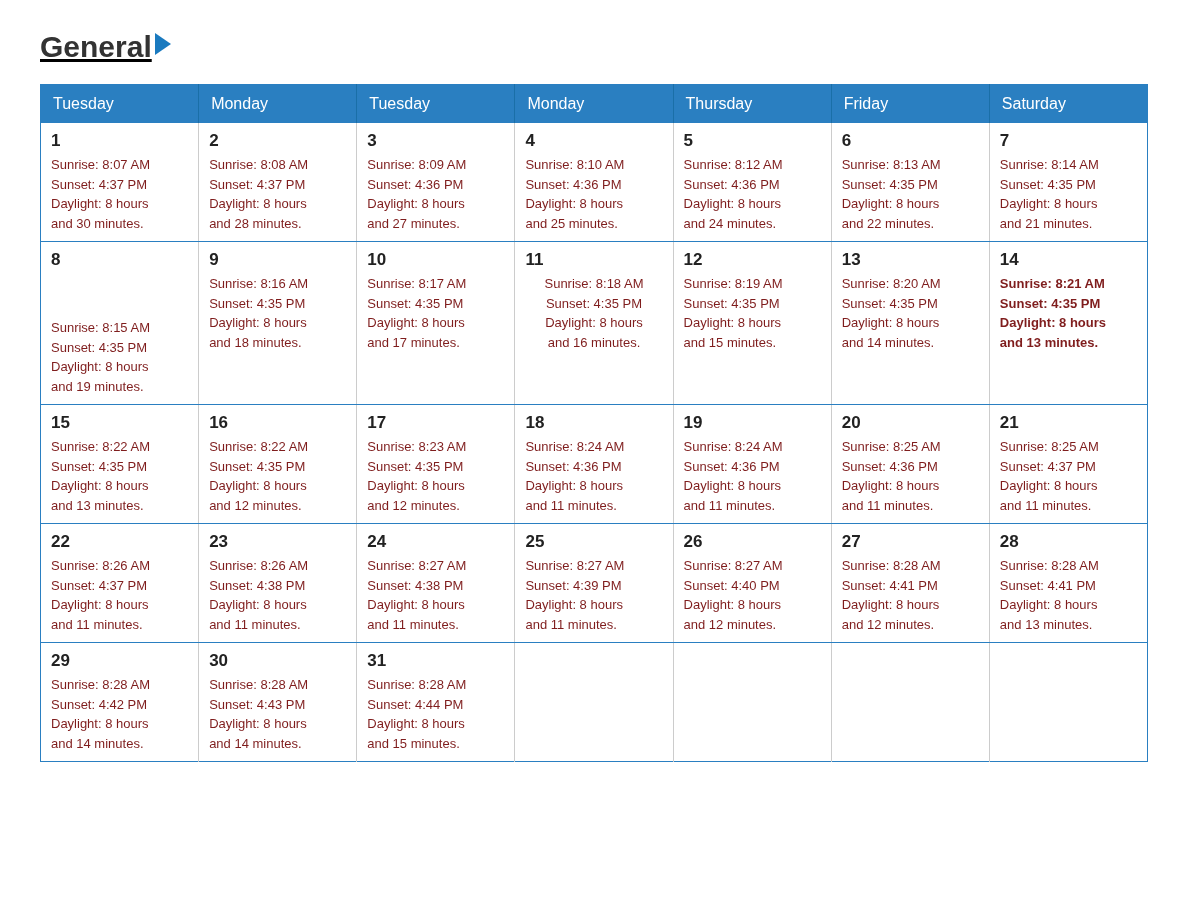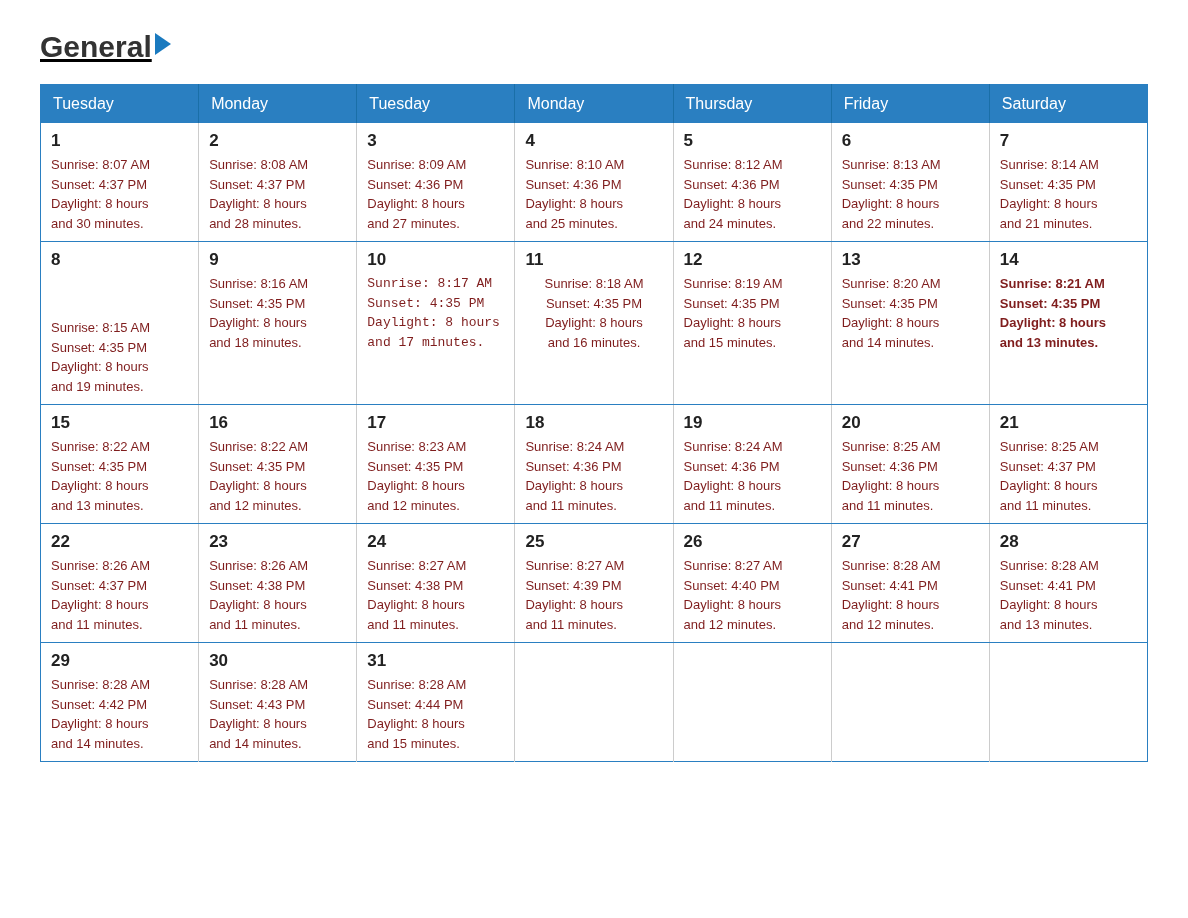--- a/index.html
+++ b/index.html
@@ -196,21 +196,21 @@
         </td>
         <td>
           <span class="day-number">9</span>
           <div class="day-info" style="white-space: pre-line;">Sunrise: 8:16 AM
 Sunset: 4:35 PM
 Daylight: 8 hours
 and 18 minutes.</div>
         </td>
         <td>
           <span class="day-number">10</span>
-          <div class="day-info" style="white-space: pre-line; font-family: Liberation Mono, monospace;">Sunrise: 8:17 AM
+          <div class="day-info" style="white-space: pre-line;">Sunrise: 8:17 AM
 Sunset: 4:35 PM
 Daylight: 8 hours
 and 17 minutes.</div>
         </td>
         <td>
           <span class="day-number">11</span>
           <div class="day-info" style="white-space: pre-line; text-align: center;">Sunrise: 8:18 AM
 Sunset: 4:35 PM
 Daylight: 8 hours
 and 16 minutes.</div>

